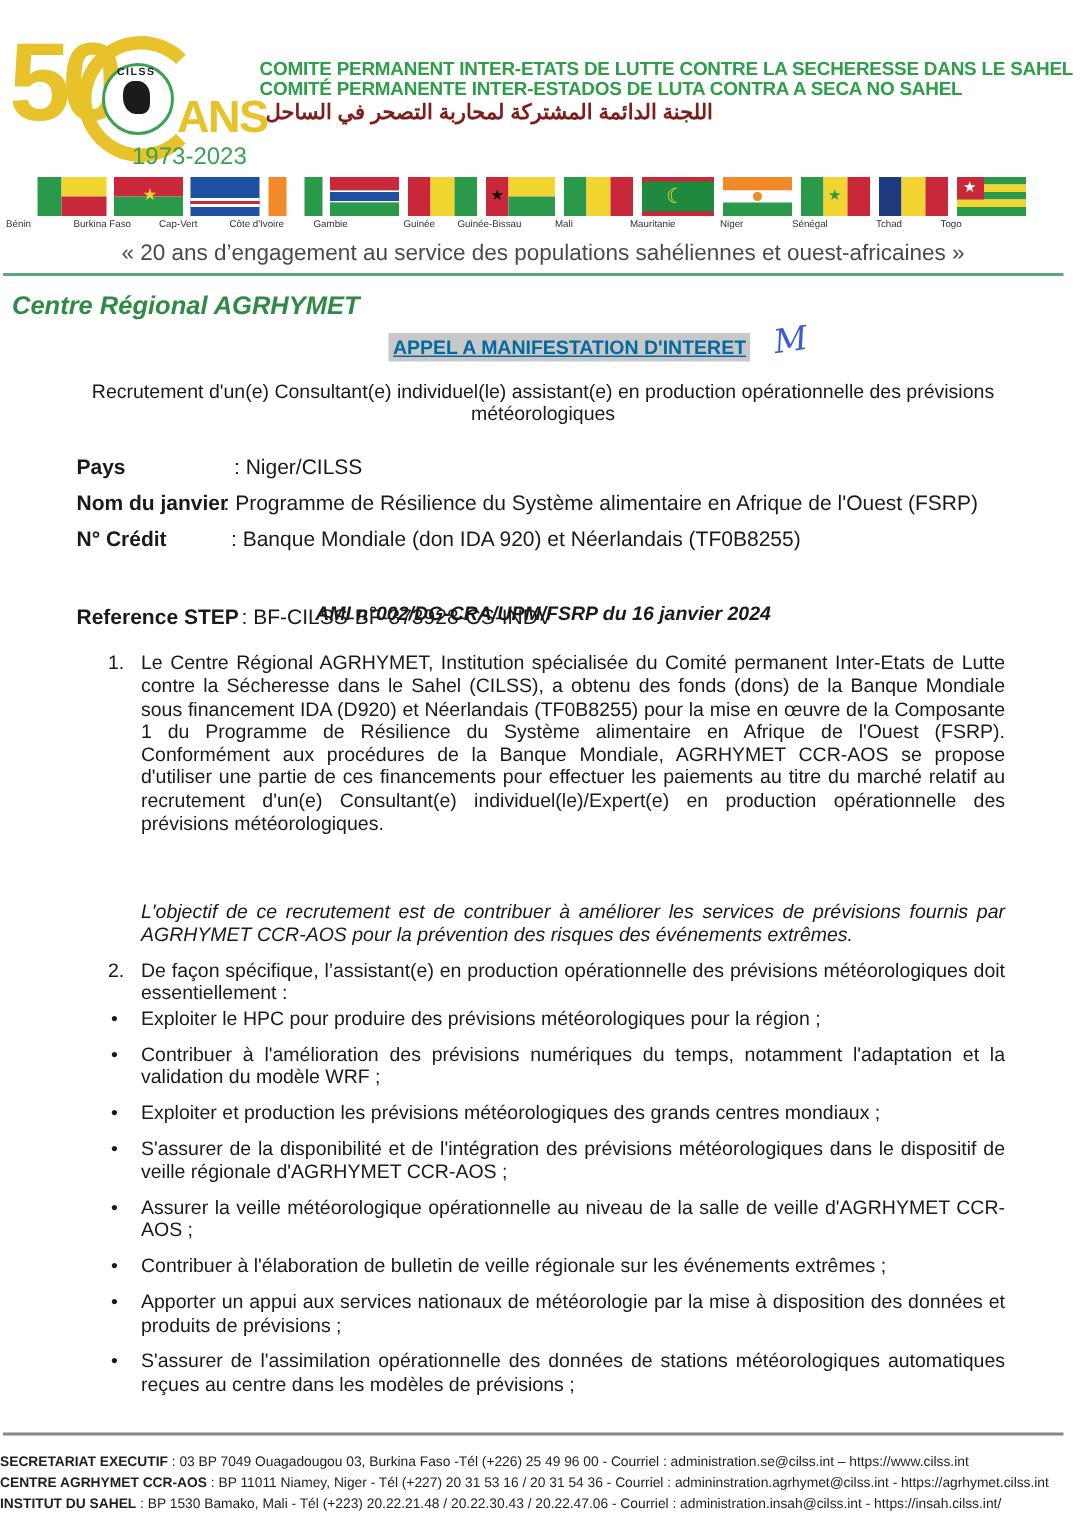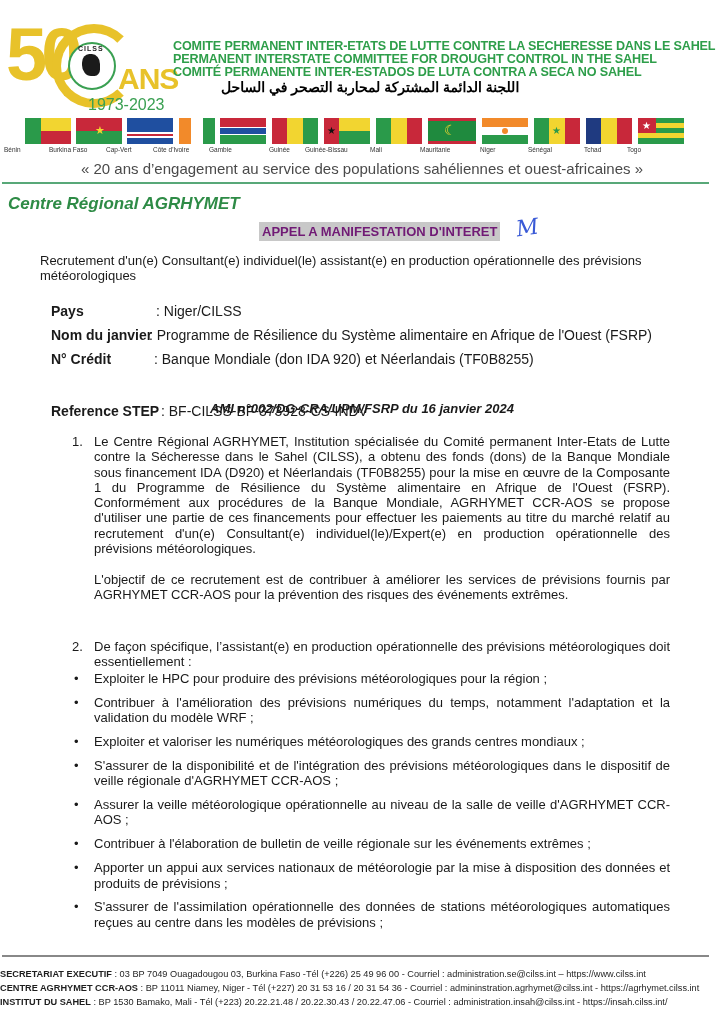--- a/index.html
+++ b/index.html
@@ -11,38 +11,38 @@
   .logo-50 { position: absolute; left: 0; top: 4px; font-family: "Liberation Sans", sans-serif; font-weight: bold; font-size: 74px; color: #e8c22a; letter-spacing: -6px; line-height: 74px; }
   .logo-ring { position: absolute; left: 46px; top: 10px; width: 66px; height: 66px; border: 9px solid #e8c22a; border-radius: 50%; border-right-color: transparent; }
   .logo-emblem { position: absolute; left: 62px; top: 28px; width: 44px; height: 44px; border-radius: 50%; background: #fff; border: 2px solid #3aa052; }
   .logo-africa { position: absolute; left: 12px; top: 10px; width: 18px; height: 22px; background: #1b1b1b; border-radius: 40% 45% 30% 50%; }
   .logo-cilss { position: absolute; left: 8px; top: 1px; font-size: 7px; font-weight: bold; color: #222; letter-spacing: 1px; }
   .logo-ans { position: absolute; left: 112px; top: 48px; font-size: 30px; font-weight: bold; color: #e8c22a; letter-spacing: -1px; }
   .logo-years { position: absolute; left: 82px; top: 82px; font-size: 16px; color: #3aa052; }
 
   .org-lines { left: 173px; top: 40px; width: 545px; }
   .org-line { font-weight: bold; font-size: 12.6px; color: #2e9e4a; line-height: 13px; white-space: nowrap; letter-spacing: -0.15px; }
-  .org-arabic { font-weight: bold; font-size: 14px; color: #000000; line-height: 16px; direction: rtl; text-align: left; unicode-bidi: plaintext; padding-left: 4px; margin-left: 44px; }
+  .org-arabic { font-weight: bold; font-size: 14px; color: #7f1d1d; line-height: 16px; direction: rtl; text-align: left; unicode-bidi: plaintext; padding-left: 4px; }
 
   
   .flags { left: 20px; top: 118px; width: 690px; height: 28px; }
   .flag { position: absolute; top: 0; height: 26px; }
   .flag-labels { left: 0px; top: 146px; width: 724px; height: 12px; }
   .flag-label { position: absolute; font-size: 6.5px; color: #333; white-space: nowrap; }
 
   .slogan { left: 0; top: 160px; width: 724px; text-align: center; font-size: 15px; color: #4a4a4a; }
 
   .rule-green { left: 2px; top: 182px; width: 707px; height: 2px; background: #58a878; }
 
   .centre { left: 8px; top: 194px; font-size: 17px; font-weight: bold; font-style: italic; color: #2e8b46; }
 
-  .title-box { left: 259px; top: 222px; padding: 2px 3px; background: #c8c8c8; font-size: 13px; font-weight: bold; color: #701a75; }
+  .title-box { left: 259px; top: 222px; padding: 2px 3px; background: #c8c8c8; font-size: 13px; font-weight: bold; color: #0369a1; text-decoration: underline; }
   .signature { left: 516px; top: 215px; font-size: 22px; color: #3a5ad6; font-family: "DejaVu Serif", serif; font-style: italic; transform: rotate(-8deg); }
 
-  .subtitle { left: 40px; top: 253px; width: 644px; text-align: left; font-size: 13px; line-height: 15px; }
+  .subtitle { left: 40px; top: 253px; width: 644px; text-align: center; font-size: 13px; line-height: 15px; }
 
   .meta { left: 51px; font-size: 14px; white-space: nowrap; }
   .meta .k { font-weight: bold; display: inline-block; }
   .ami { left: 0; top: 401px; width: 724px; text-align: center; font-size: 13px; font-weight: bold; font-style: italic; }
 
   .para { left: 94px; width: 576px; font-size: 13px; line-height: 15.3px; text-align: justify; }
   .num { position: absolute; left: -22px; top: 0; }
 
   .bullets { left: 74px; top: 671px; width: 596px; font-size: 13px; line-height: 15.3px; }
   .bullet { position: relative; padding-left: 20px; text-align: justify; margin-bottom: 8.6px; }
@@ -61,21 +61,20 @@
   <div class="logo-emblem">
     <span class="logo-cilss">CILSS</span>
     <div class="logo-africa"></div>
   </div>
   <div class="logo-ans">ANS</div>
   <div class="logo-years">1973-2023</div>
 </div>
 
 <div class="abs org-lines">
   <div class="org-line">COMITE PERMANENT INTER-ETATS DE LUTTE CONTRE LA SECHERESSE DANS LE SAHEL</div>
-  <div class="org-line">PERMANENT INTERSTATE COMMITTEE FOR DROUGHT CONTROL IN THE SAHEL</div>
   <div class="org-line">COMITÉ PERMANENTE INTER-ESTADOS DE LUTA CONTRA A SECA NO SAHEL</div>
   <div class="org-arabic">اللجنة الدائمة المشتركة لمحاربة التصحر في الساحل</div>
 </div>
 
 <div class="abs flags">
 
   <div class="flag" style="left:5px;width:46px;">
     <div style="position:absolute;left:0;top:0;width:16px;height:26px;background:#2a9a4a;"></div>
     <div style="position:absolute;left:16px;top:0;width:30px;height:13px;background:#f2d530;"></div>
     <div style="position:absolute;left:16px;top:13px;width:30px;height:13px;background:#c8283a;"></div>
@@ -193,31 +192,31 @@
   <span class="k" style="width:110px;">Reference STEP</span><span>: BF-CILSS-BF-373928-CS-INDV</span>
 </div>
 
 <div class="abs ami">AMI n°002/DG-CRA/UPM/FSRP du 16 janvier 2024</div>
 
 <div class="abs para" style="top:434px;">
   <span class="num">1.</span>
   <span>Le Centre Régional AGRHYMET, Institution spécialisée du Comité permanent Inter-Etats de Lutte contre la Sécheresse dans le Sahel (CILSS), a obtenu des fonds (dons) de la Banque Mondiale sous financement IDA (D920) et Néerlandais (TF0B8255) pour la mise en œuvre de la Composante 1 du Programme de Résilience du Système alimentaire en Afrique de l'Ouest (FSRP). Conformément aux procédures de la Banque Mondiale, AGRHYMET CCR-AOS se propose d'utiliser une partie de ces financements pour effectuer les paiements au titre du marché relatif au recrutement d'un(e) Consultant(e) individuel(le)/Expert(e) en production opérationnelle des prévisions météorologiques.</span>
 </div>
 
-<div class="abs para" style="top:572px;">L'objectif de ce recrutement est de contribuer à améliorer les services de prévisions fournis par AGRHYMET CCR-AOS pour la prévention des risques des événements extrêmes.</div>
+<div class="abs para" style="top:600px;font-style:italic;">L'objectif de ce recrutement est de contribuer à améliorer les services de prévisions fournis par AGRHYMET CCR-AOS pour la prévention des risques des événements extrêmes.</div>
 
 <div class="abs para" style="top:639px;">
   <span class="num">2.</span>
   <span>De façon spécifique, l’assistant(e) en production opérationnelle des prévisions météorologiques doit essentiellement :</span>
 </div>
 
 <div class="abs bullets">
   <div class="bullet">Exploiter le HPC pour produire des prévisions météorologiques pour la région ;</div>
   <div class="bullet">Contribuer à l'amélioration des prévisions numériques du temps, notamment l'adaptation et la validation du modèle WRF ;</div>
-  <div class="bullet">Exploiter et valoriser les numériques météorologiques des grands centres mondiaux ;</div>
+  <div class="bullet">Exploiter et production les prévisions météorologiques des grands centres mondiaux ;</div>
   <div class="bullet">S'assurer de la disponibilité et de l'intégration des prévisions météorologiques dans le dispositif de veille régionale d'AGRHYMET CCR-AOS ;</div>
   <div class="bullet">Assurer la veille météorologique opérationnelle au niveau de la salle de veille d'AGRHYMET CCR-AOS ;</div>
   <div class="bullet">Contribuer à l'élaboration de bulletin de veille régionale sur les événements extrêmes ;</div>
   <div class="bullet">Apporter un appui aux services nationaux de météorologie par la mise à disposition des données et produits de prévisions ;</div>
   <div class="bullet">S'assurer de l'assimilation opérationnelle des données de stations météorologiques automatiques reçues au centre dans les modèles de prévisions ;</div>
 </div>
 
 <div class="abs rule-footer"></div>
 <div class="abs footer">
   <div><b>SECRETARIAT EXECUTIF</b><span> : 03 BP 7049 Ouagadougou 03, Burkina Faso -Tél (+226) 25 49 96 00 - Courriel : administration.se@cilss.int – https://www.cilss.int</span></div>

